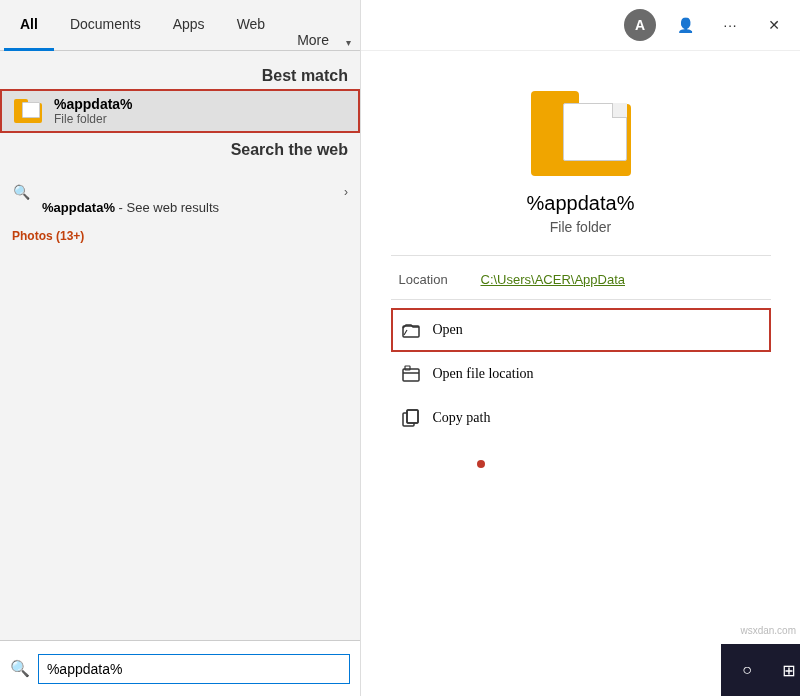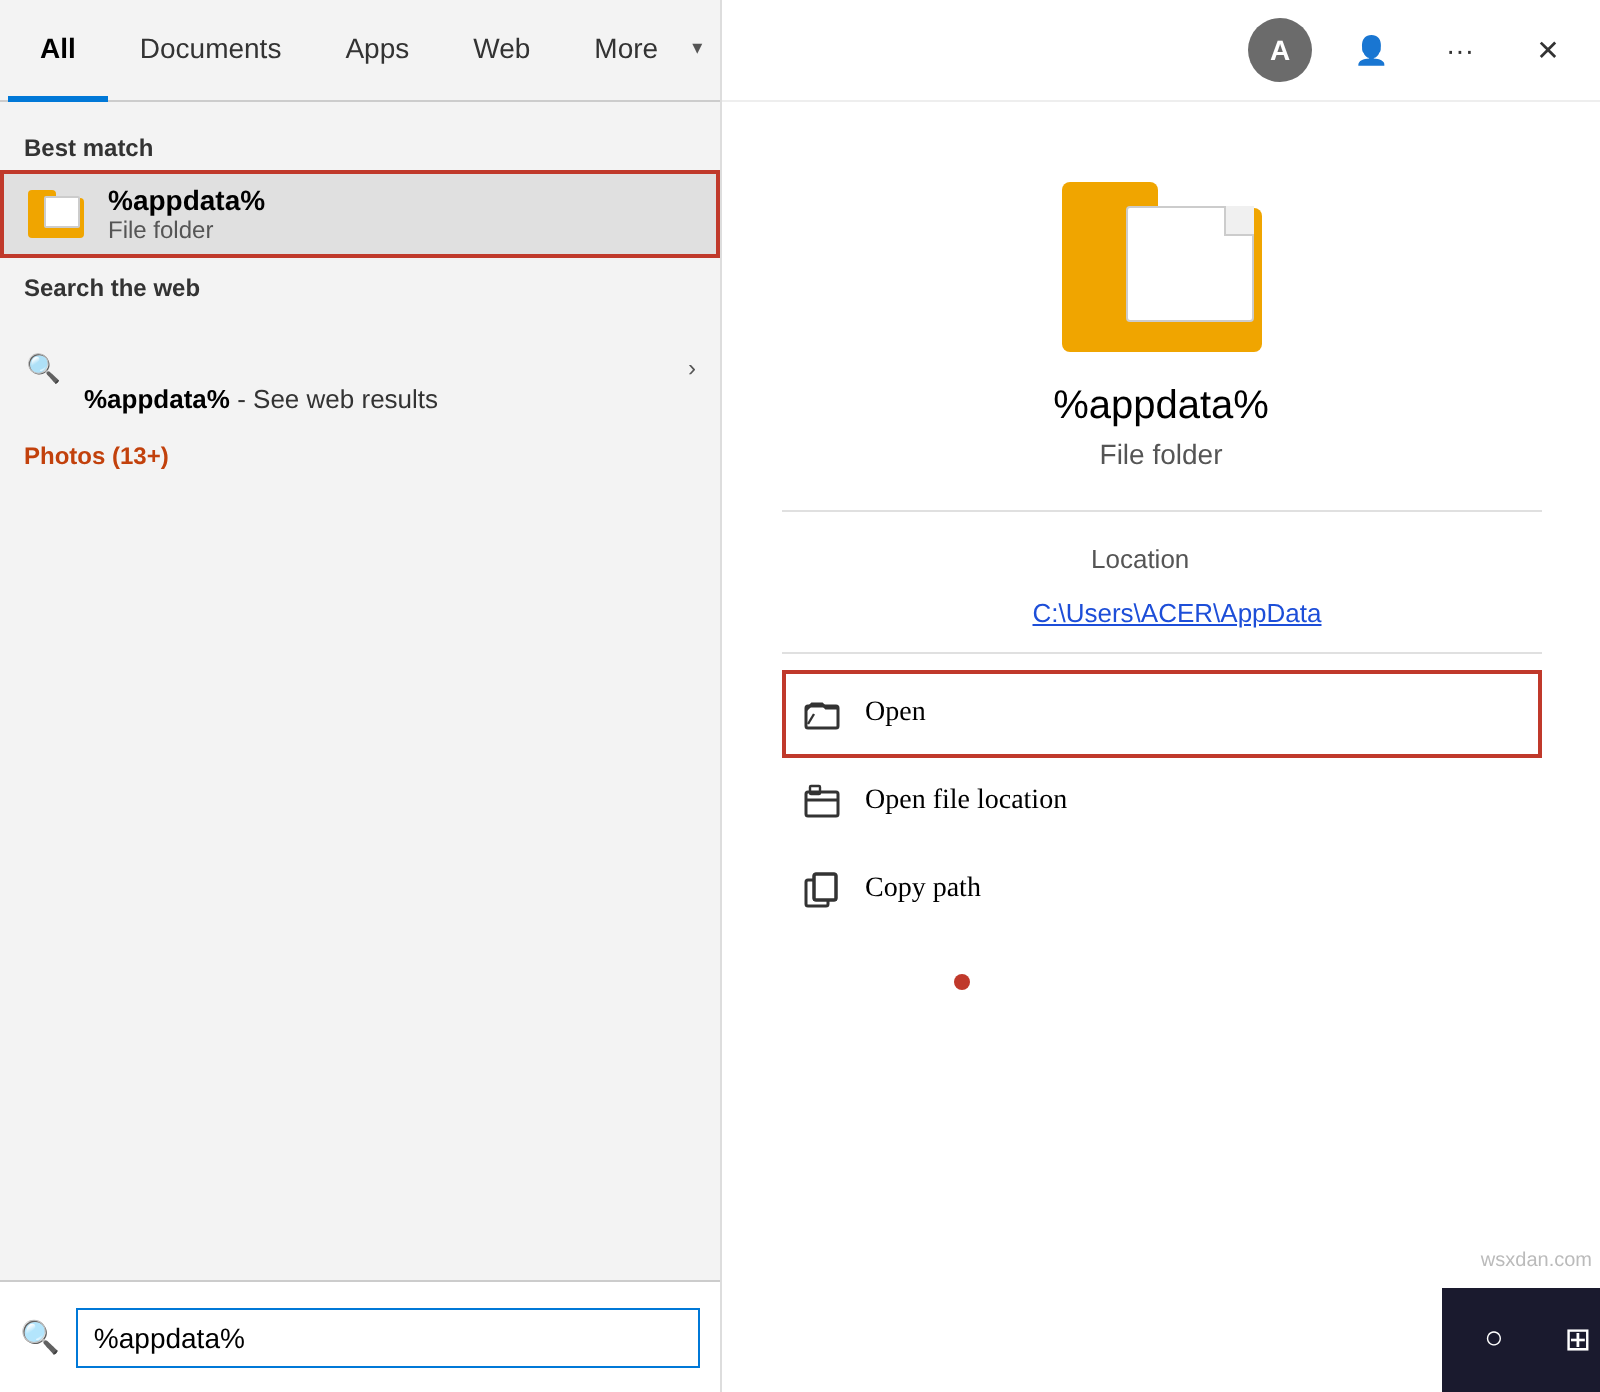--- a/index.html
+++ b/index.html
@@ -58,41 +58,42 @@
     }
 
     .tab.active {
       border-bottom: 3px solid #0078d7;
       color: #000;
       font-weight: 600;
     }
 
     .more-tab {
       display: flex;
-      align-items: center;
+      align-items: flex-end;
       gap: 17px;
     }
 
     .chevron-down {
       font-size: 10px;
       color: #555;
     }
 
     
     .search-results {
       flex: 1;
       overflow-y: auto;
       padding: 8px 0;
     }
 
     .section-label {
-      font-size: 12px;
+      font-size: 16px;
       font-weight: 600;
       color: #333;
       padding: 8px 12px 4px 12px;
+      text-align: right;
     }
 
     .result-item {
       display: flex;
       align-items: center;
       padding: 6px 12px;
       cursor: pointer;
       gap: 10px;
     }
 
@@ -345,35 +346,33 @@
       margin-bottom: 12px;
     }
 
     .detail-location-row {
       width: 380px;
       display: flex;
       align-items: center;
       padding: 4px 8px;
       gap: 12px;
       margin-bottom: 8px;
-      flex-direction: column;
     }
 
     .detail-location-label {
       font-size: 13px;
       color: #555;
       min-width: 70px;
     }
 
     .detail-location-value {
       font-size: 13px;
-      color: #1d4ed8;
+      color: #4d7c0f;
       text-decoration: underline;
       cursor: pointer;
-      margin-left: 16px;
     }
 
     .detail-divider2 {
       width: 380px;
       height: 1px;
       background: #e0e0e0;
       margin-bottom: 8px;
     }
 
     

